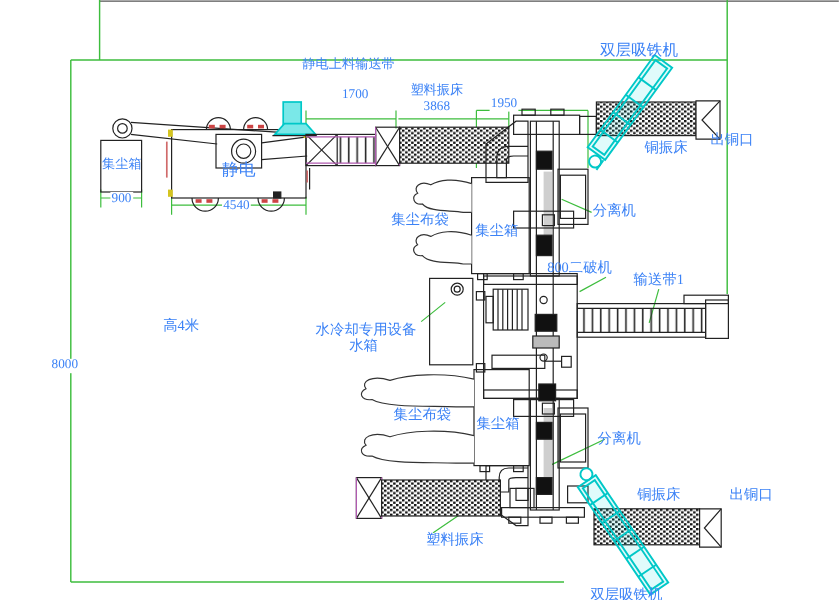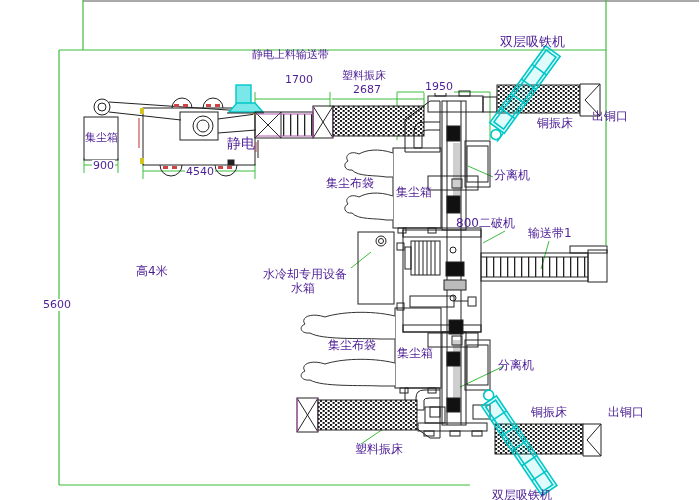--- a/index.html
+++ b/index.html
@@ -2,25 +2,25 @@
 <html><head>
 <meta charset="utf-8">
 <style>
   html,body{margin:0;padding:0;background:#ffffff;}
   #stage{
     position:relative;width:700px;height:500px;background:#ffffff;
     overflow:hidden;font-family:"DejaVu Sans",sans-serif;color:#111;
   }
   #stage svg{position:absolute;left:0;top:0;}
   .lbl{
-    position:absolute;font-size:12px;line-height:1.05;color:#4c1d95;
-    white-space:nowrap;letter-spacing:0px;
+    position:absolute;font-size:12px;line-height:1.05;color:#3b82f6;
+    white-space:nowrap;letter-spacing:0px;font-family:Liberation Serif, serif;
   }
   .lbl.dim{font-size:11px;background:#fff;padding:0 1px;}
-  .lbl.big{font-size:14px;margin-left:42px;}
+  .lbl.big{font-size:14px;}
   .lbl.small{font-size:11px;}
 </style>
 </head>
 <body>
 
 <div id="stage">
 
 <svg width="700" height="500" viewBox="0 0 700 500">
   <defs>
     <pattern id="hatch" width="5" height="4" patternUnits="userSpaceOnUse">
@@ -274,35 +274,35 @@
     <line x1="72" y1="-9" x2="72" y2="9"></line>
     <line x1="90" y1="-9" x2="90" y2="9"></line>
     <circle cx="-5" cy="-3" r="5" fill="none"></circle>
   </g>
 </svg>
 
 <div class="lbl" style="left:500px;top:35px;font-size:13px">双层吸铁机</div>
 <div class="lbl small" style="left:252px;top:49px">静电上料输送带</div>
 <div class="lbl dim" style="left:284px;top:74px">1700</div>
 <div class="lbl small" style="left:342px;top:70px">塑料振床</div>
-<div class="lbl dim" style="left:352px;top:84px">2687</div>
-<div class="lbl dim" style="left:424px;top:81px">1950</div>
+<div class="lbl dim" style="left:352px;top:84px">3868</div>
+<div class="lbl dim" style="left:408px;top:81px">1950</div>
 <div class="lbl small" style="left:85px;top:132px">集尘箱</div>
 <div class="lbl big" style="left:185px;top:136px">静电</div>
 <div class="lbl dim" style="left:92px;top:160px">900</div>
 <div class="lbl dim" style="left:185px;top:166px">4540</div>
 <div class="lbl" style="left:537px;top:117px">铜振床</div>
 <div class="lbl" style="left:592px;top:110px">出铜口</div>
 <div class="lbl" style="left:326px;top:177px">集尘布袋</div>
 <div class="lbl" style="left:396px;top:186px">集尘箱</div>
 <div class="lbl" style="left:494px;top:169px">分离机</div>
 <div class="lbl" style="left:456px;top:217px">800二破机</div>
 <div class="lbl" style="left:528px;top:227px">输送带1</div>
 <div class="lbl" style="left:136px;top:265px">高4米</div>
-<div class="lbl dim" style="left:42px;top:299px">5600</div>
+<div class="lbl dim" style="left:42px;top:299px">8000</div>
 <div class="lbl" style="left:263px;top:268px">水冷却专用设备</div>
 <div class="lbl" style="left:291px;top:282px">水箱</div>
 <div class="lbl" style="left:328px;top:339px">集尘布袋</div>
 <div class="lbl" style="left:397px;top:347px">集尘箱</div>
 <div class="lbl" style="left:498px;top:359px">分离机</div>
 <div class="lbl" style="left:355px;top:443px">塑料振床</div>
 <div class="lbl" style="left:531px;top:406px">铜振床</div>
 <div class="lbl" style="left:608px;top:406px">出铜口</div>
 <div class="lbl" style="left:492px;top:489px">双层吸铁机</div>
 

